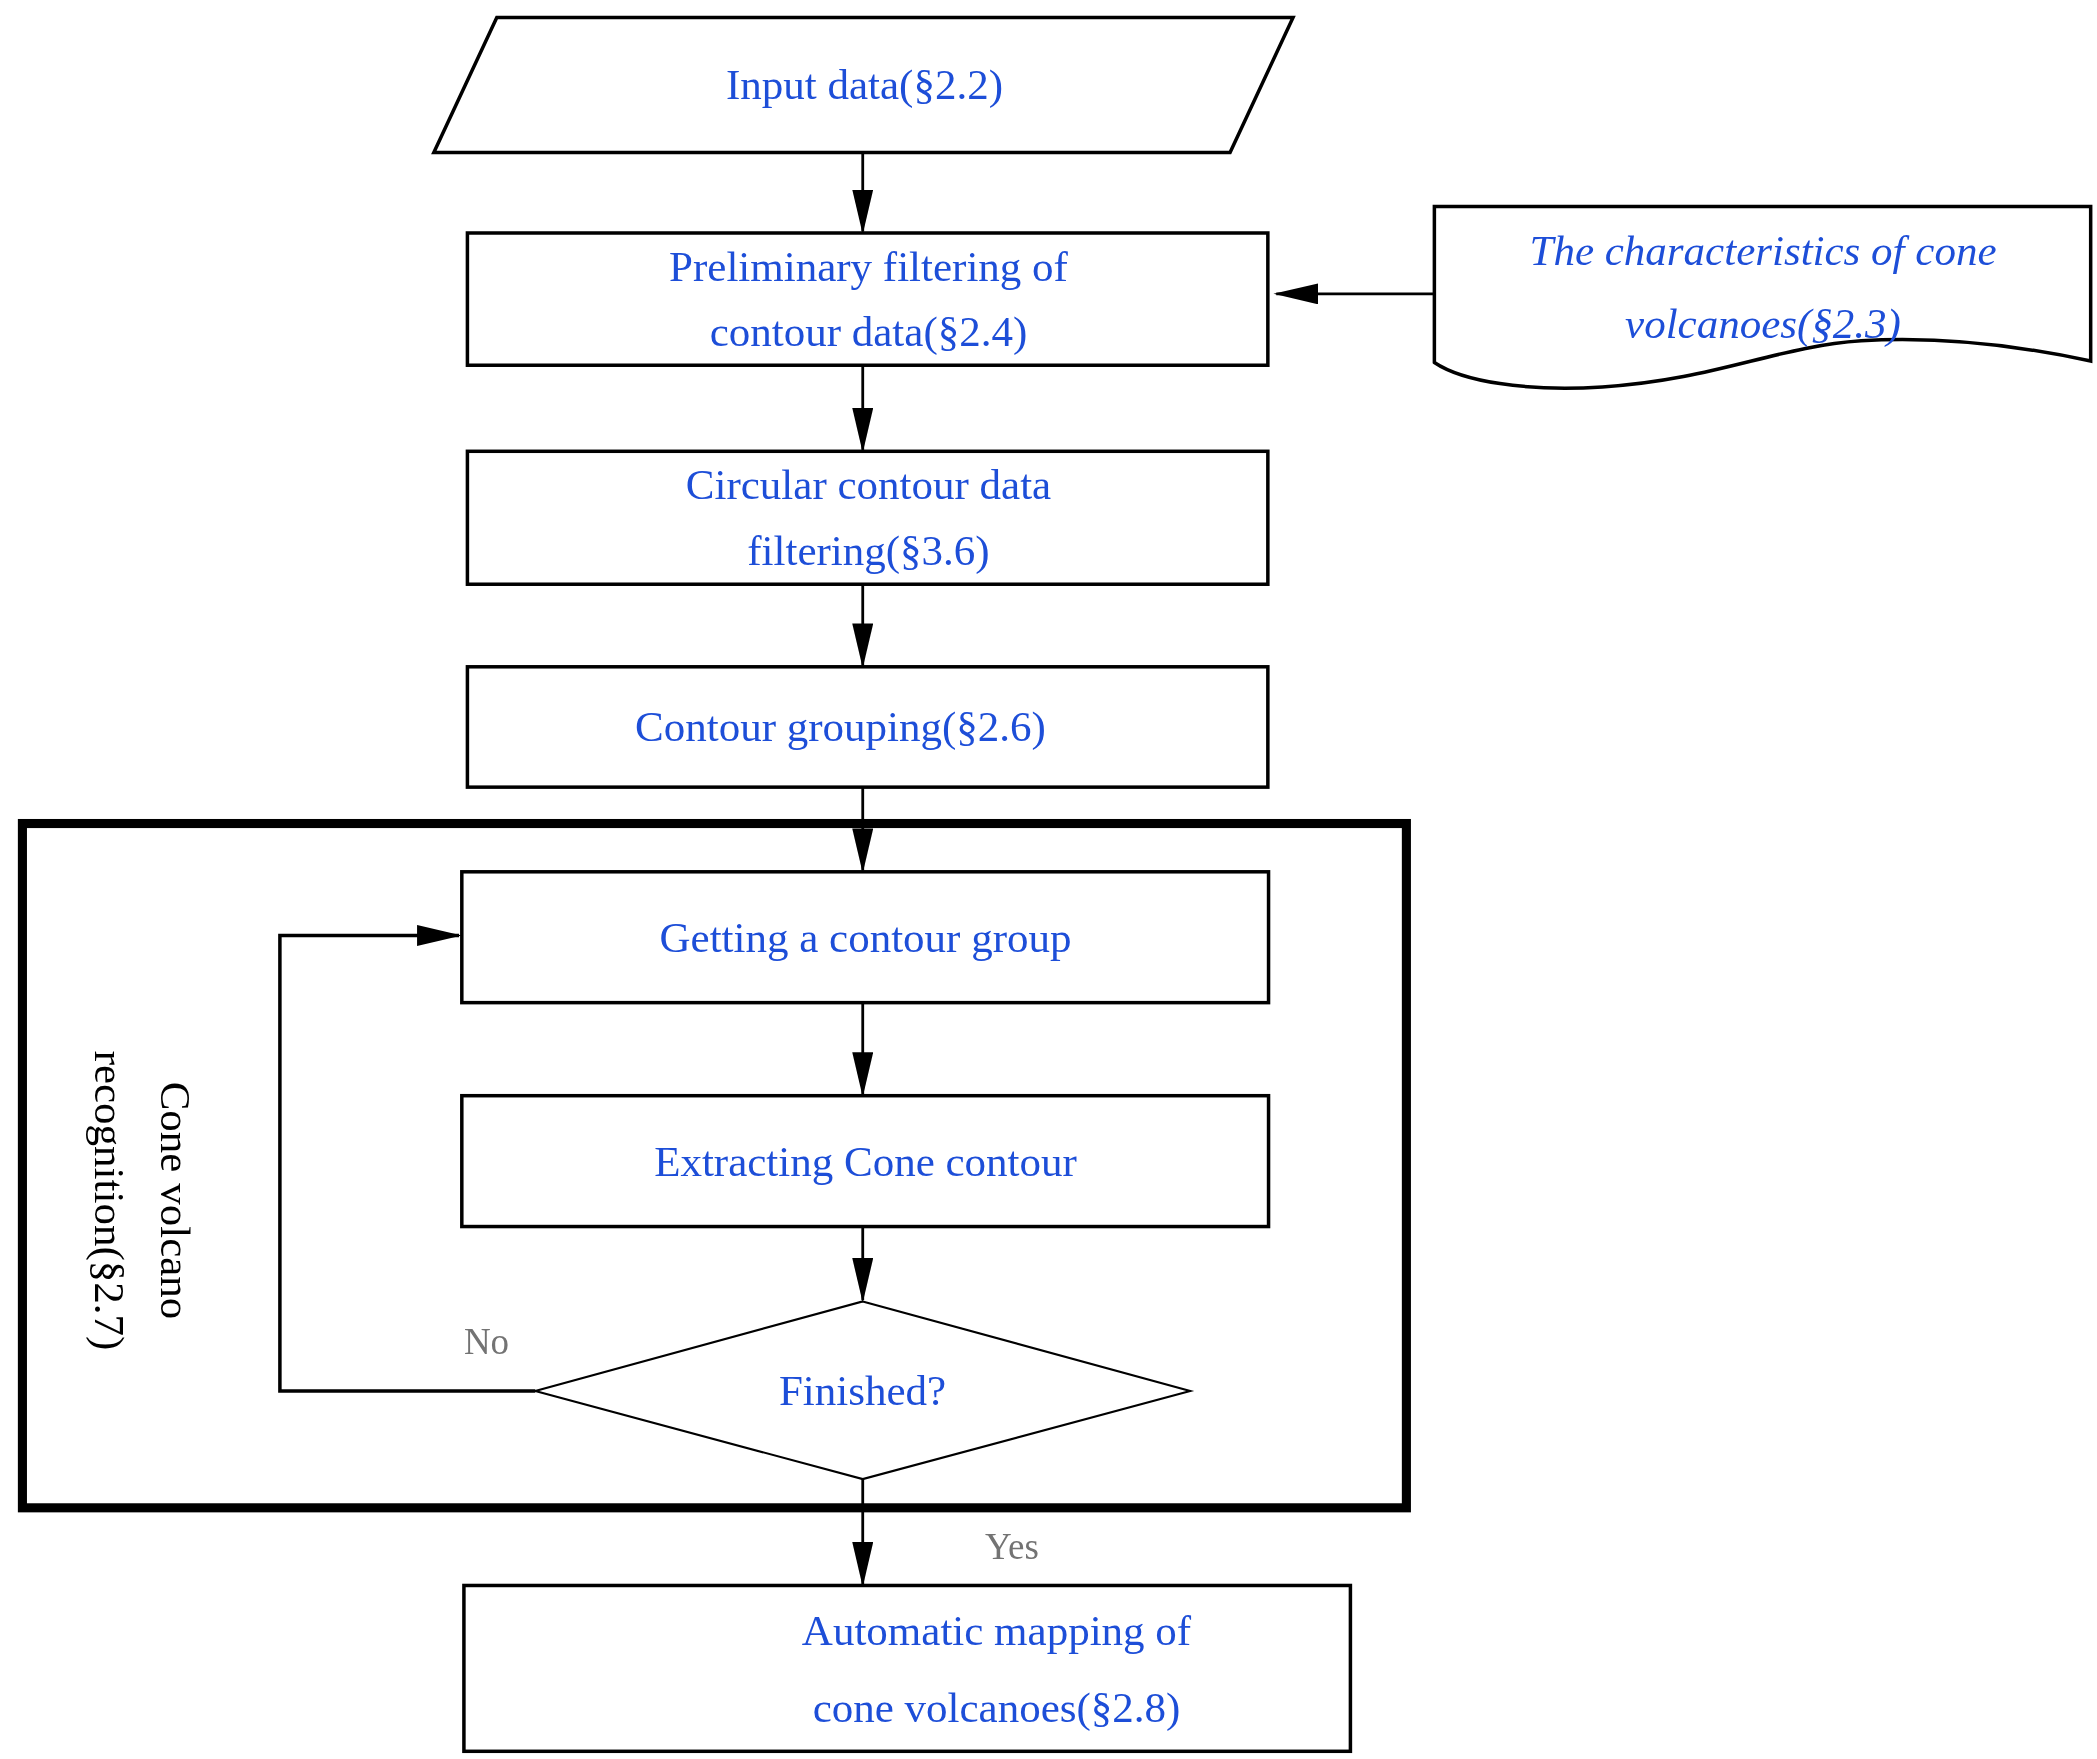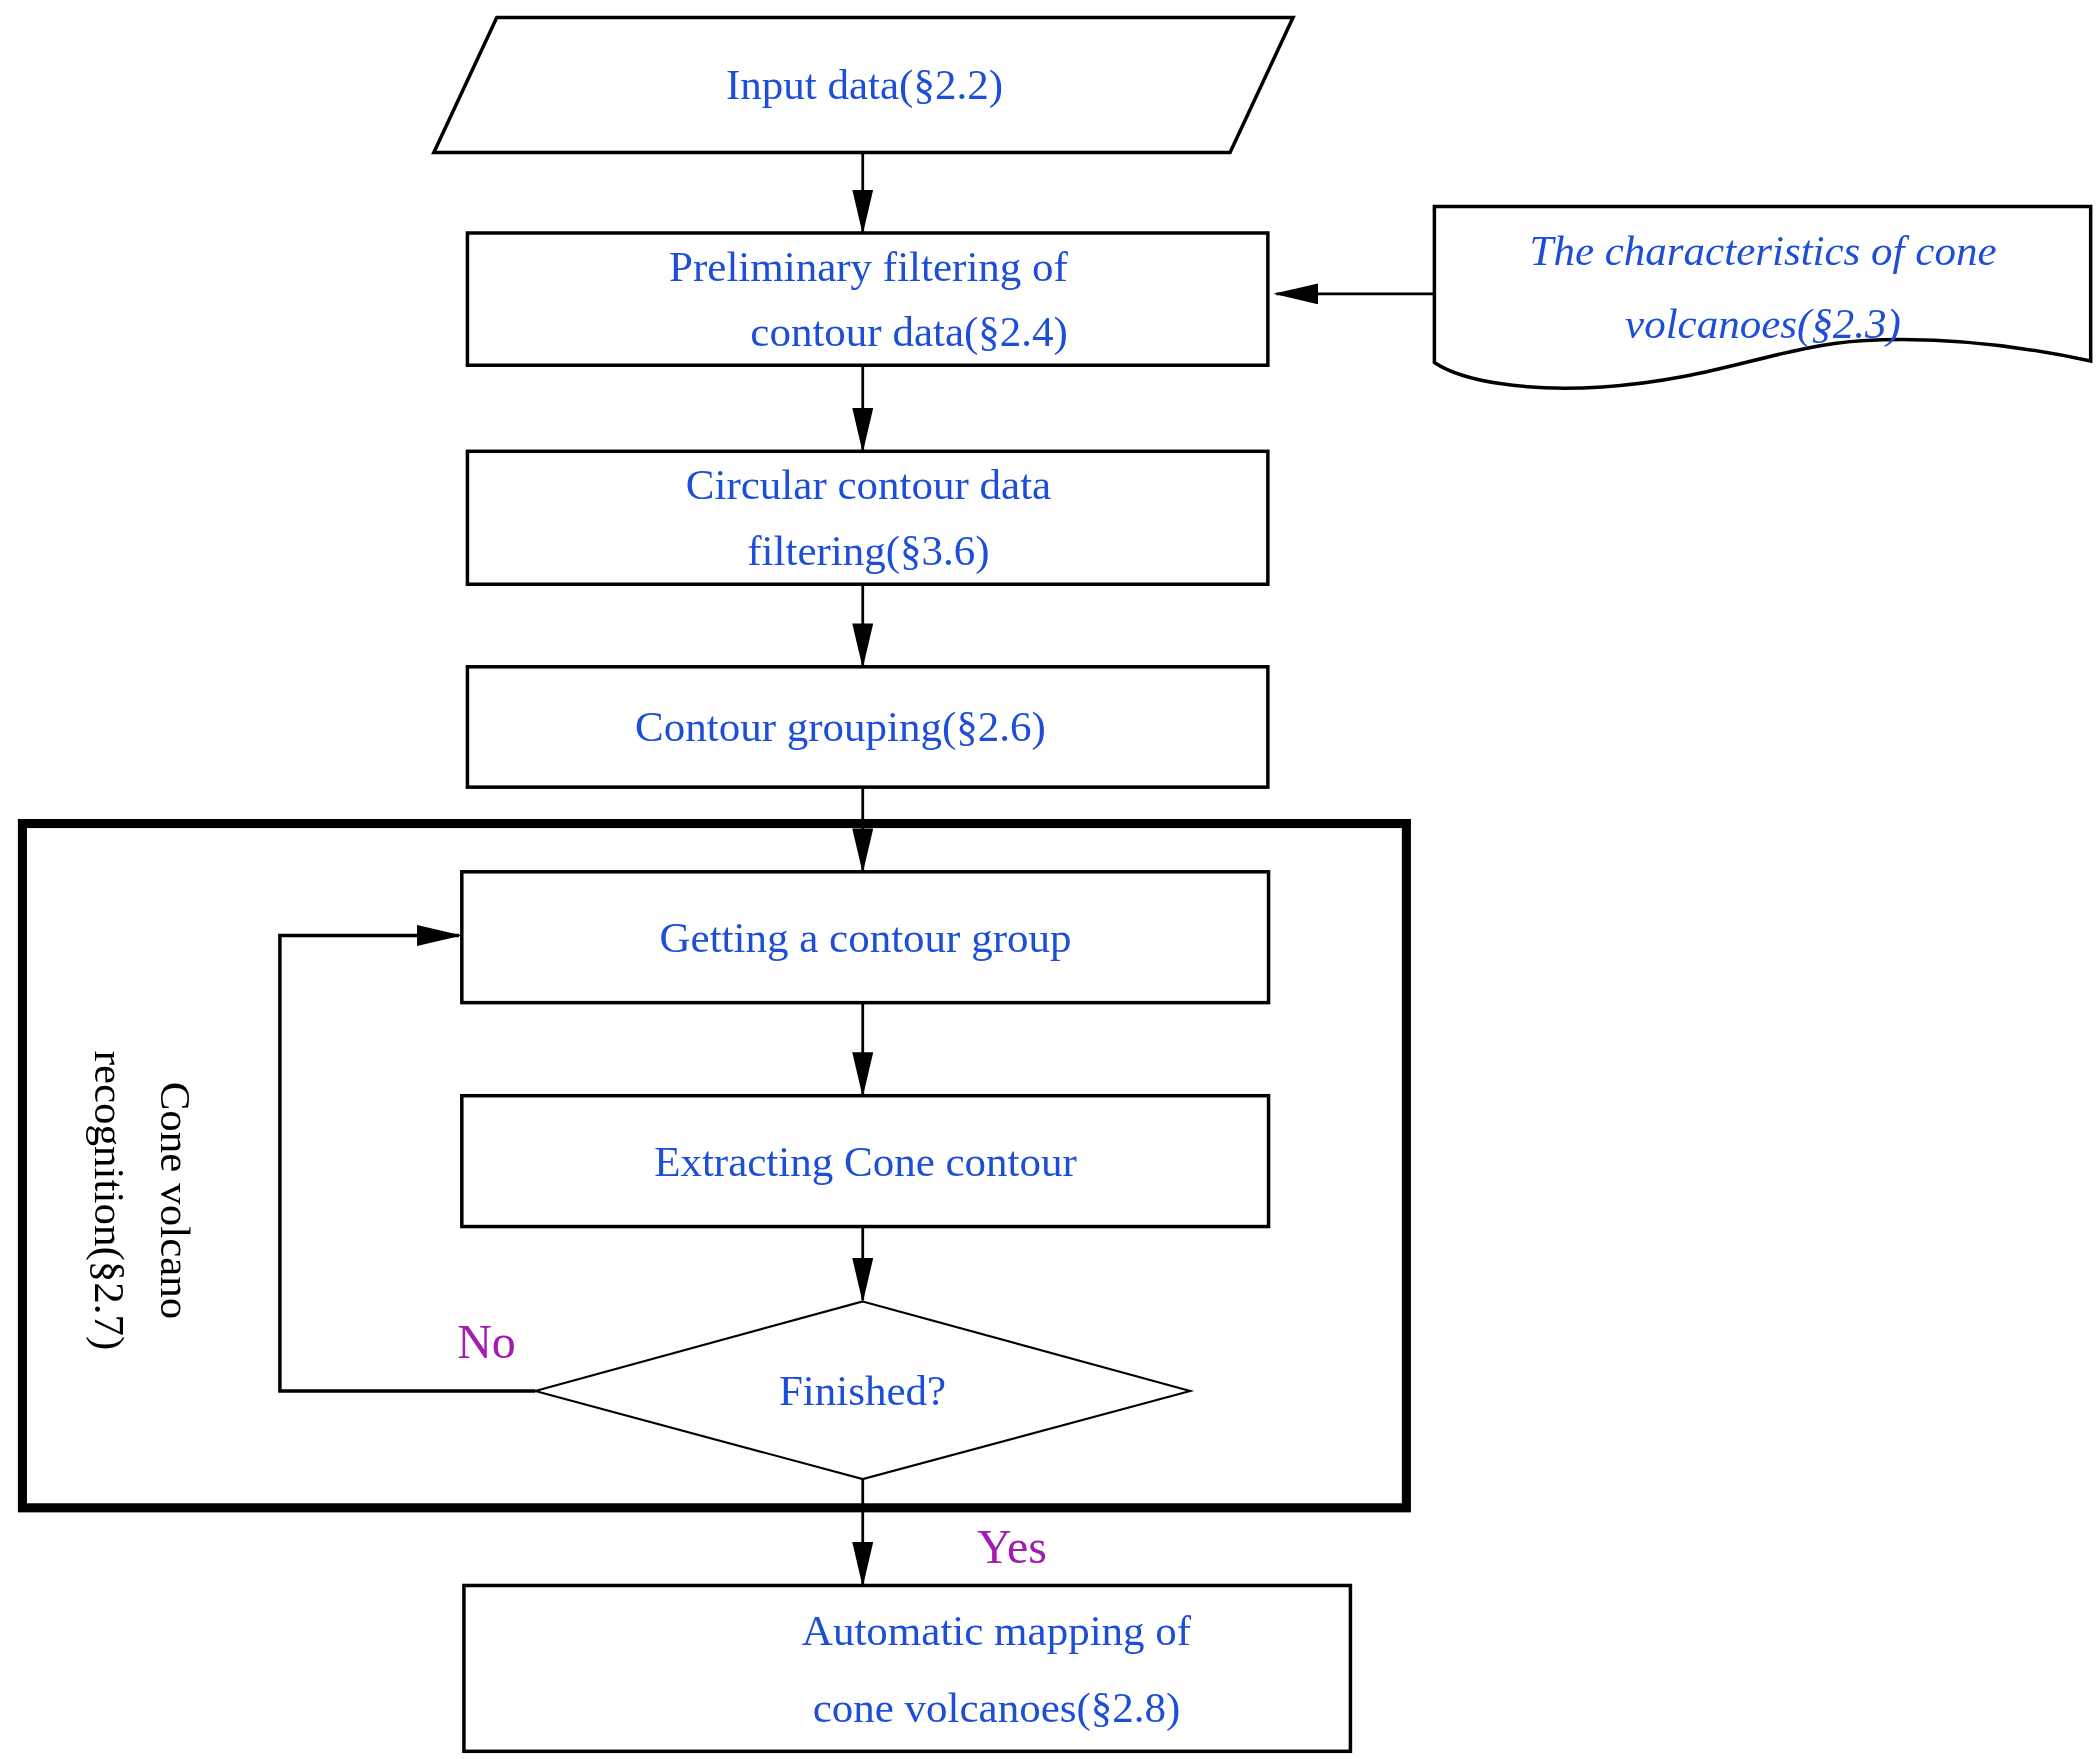--- a/index.html
+++ b/index.html
@@ -27,22 +27,22 @@
     line-height: 1.52;
     color: #1d4ed8;
   }
   .node-label.wide-lines { line-height: 1.7; font-style: italic; }
   .node-label.final-lines { line-height: 1.8; }
   .edge-label {
     position: absolute;
     display: flex;
     align-items: center;
     justify-content: center;
-    font-size: 48px;
-    color: #a21caf;
+    font-size: 37px;
+    color: #737373;
   }
   .rotated-label {
     position: absolute;
     left: -145px;
     top: 1134px;
     width: 574px;
     height: 133px;
     display: flex;
     align-items: center;
     justify-content: center;
@@ -104,21 +104,21 @@
 
     <line x1="1233" y1="1753" x2="1233" y2="1858" stroke="#000000" stroke-width="4" marker-end="url(#ah)"></line>
 
     <polyline points="765,1988 400,1988 400,1337 656,1337" fill="none" stroke="#000000" stroke-width="5" marker-end="url(#ah)"></polyline>
 
     <line x1="1233" y1="2114" x2="1233" y2="2264" stroke="#000000" stroke-width="4" marker-end="url(#ah)"></line>
   </svg>
 
   <div class="node-label" style="left:434px; top:17.5px; width:861px; height:135px;">Input data(§2.2)</div>
 
-  <div class="node-label" style="left:468px; top:233px; width:801px; height:132px;text-align:right;">Preliminary filtering of
+  <div class="node-label" style="left:468px; top:233px; width:801px; height:132px;">Preliminary filtering of
 contour data(§2.4)</div>
 
   <div class="node-label wide-lines" style="left:1435px; top:203px; width:656px; height:168px;">The characteristics of cone
 volcanoes(§2.3)</div>
 
   <div class="node-label" style="left:468px; top:451px; width:801px; height:133px;">Circular contour data
 filtering(§3.6)</div>
 
   <div class="node-label" style="left:440px; top:667px; width:801px; height:120px;">Contour grouping(§2.6)</div>
 

